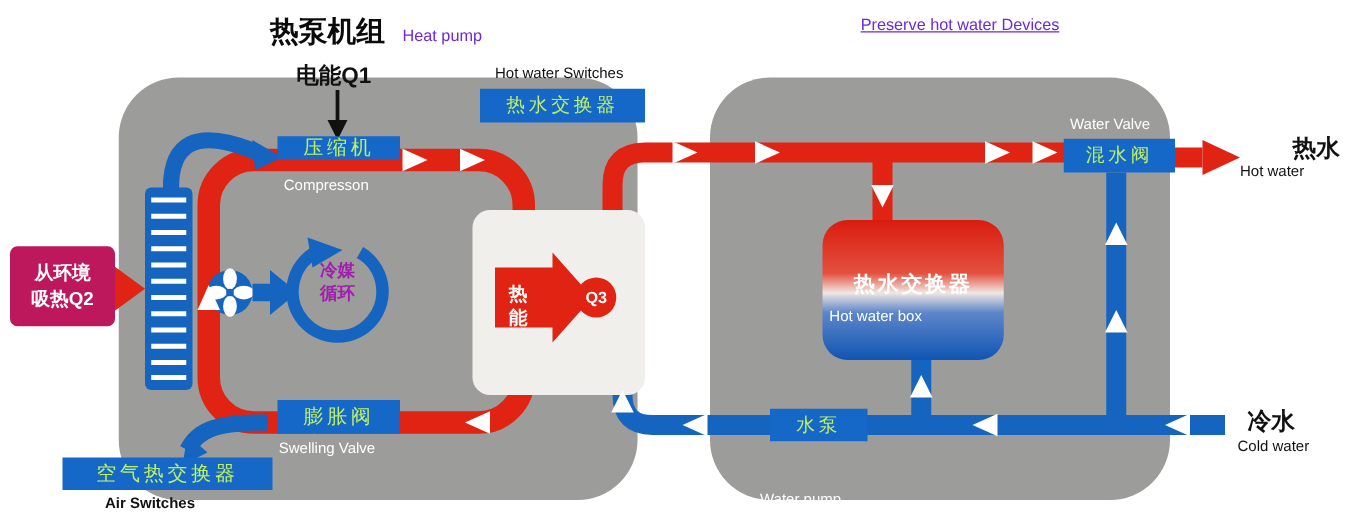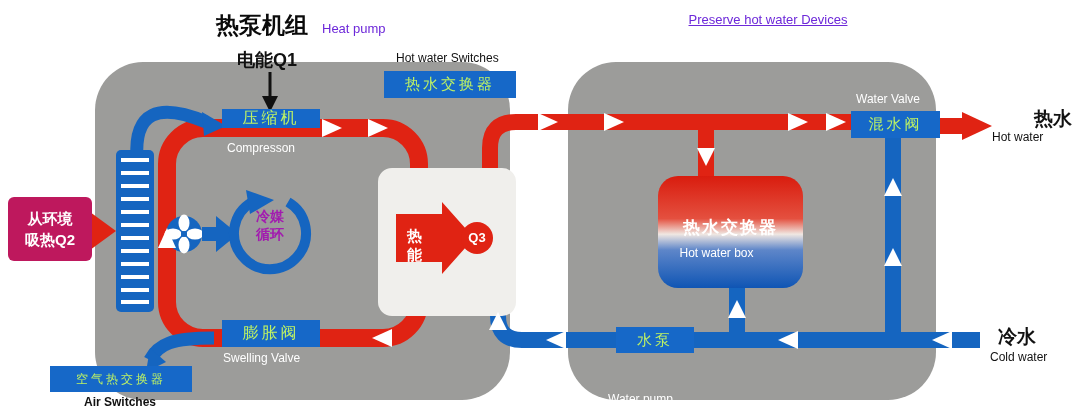--- a/index.html
+++ b/index.html
@@ -132,21 +132,21 @@
 
   <div class="abs small" style="left:396px;top:51px;">Hot water Switches</div>
   <div class="blue-box" style="left:384px;top:71px;width:132px;height:27px;font-size:15px;">热水交换器</div>
 
   <div class="blue-box" style="left:222px;top:109px;width:98px;height:19px;font-size:16px;">压缩机</div>
   <div class="abs small white" style="left:227px;top:141px;">Compresson</div>
 
   <div class="blue-box" style="left:222px;top:320px;width:98px;height:27px;font-size:16px;">膨胀阀</div>
   <div class="abs small white" style="left:223px;top:351px;">Swelling Valve</div>
 
-  <div class="blue-box" style="left:50px;top:366px;width:142px;height:26px;font-size:12px;">空气热交换器</div>
+  <div class="blue-box" style="left:50px;top:366px;width:168px;height:26px;font-size:16px;">空气热交换器</div>
   <div class="abs small bold" style="left:64px;top:395px;margin-left:20px;">Air Switches</div>
 
   <div class="abs white bold center" style="left:8px;top:197px;width:84px;height:64px;background:#be185d;
        border-radius:6px;font-size:15px;line-height:1.4;display:flex;flex-direction:column;justify-content:center;">
     <div>从环境</div>
     <div>吸热Q2</div>
   </div>
 
   <div class="abs bold center" style="left:244px;top:207px;width:52px;font-size:14px;line-height:1.3;color:#a21caf;">
     <div>冷媒</div>
@@ -163,18 +163,18 @@
   <div class="abs small white" style="left:856px;top:92px;">Water Valve</div>
   <div class="blue-box" style="left:851px;top:111px;width:89px;height:27px;font-size:15px;">混水阀</div>
 
   <div class="abs bold" style="left:998px;top:106px;font-size:19px;margin-left:36px;">热水</div>
   <div class="abs small" style="left:992px;top:130px;">Hot water</div>
 
   <div class="abs bold" style="left:998px;top:324px;font-size:19px;">冷水</div>
   <div class="abs small" style="left:990px;top:350px;">Cold water</div>
 
   <div class="abs white bold center" style="left:658px;top:216px;width:145px;font-size:17px;letter-spacing:2px;">热水交换器</div>
-  <div class="abs small white center" style="left:644px;top:246px;width:145px;">Hot water box</div>
+  <div class="abs small white center" style="left:628px;top:246px;width:145px;">Hot water box</div>
 
   <div class="blue-box" style="left:616px;top:327px;width:78px;height:26px;font-size:15px;">水泵</div>
   <div class="abs small white" style="left:608px;top:356px;margin-top:36px;">Water pump</div>
 
 </div>
 
 </body></html>

